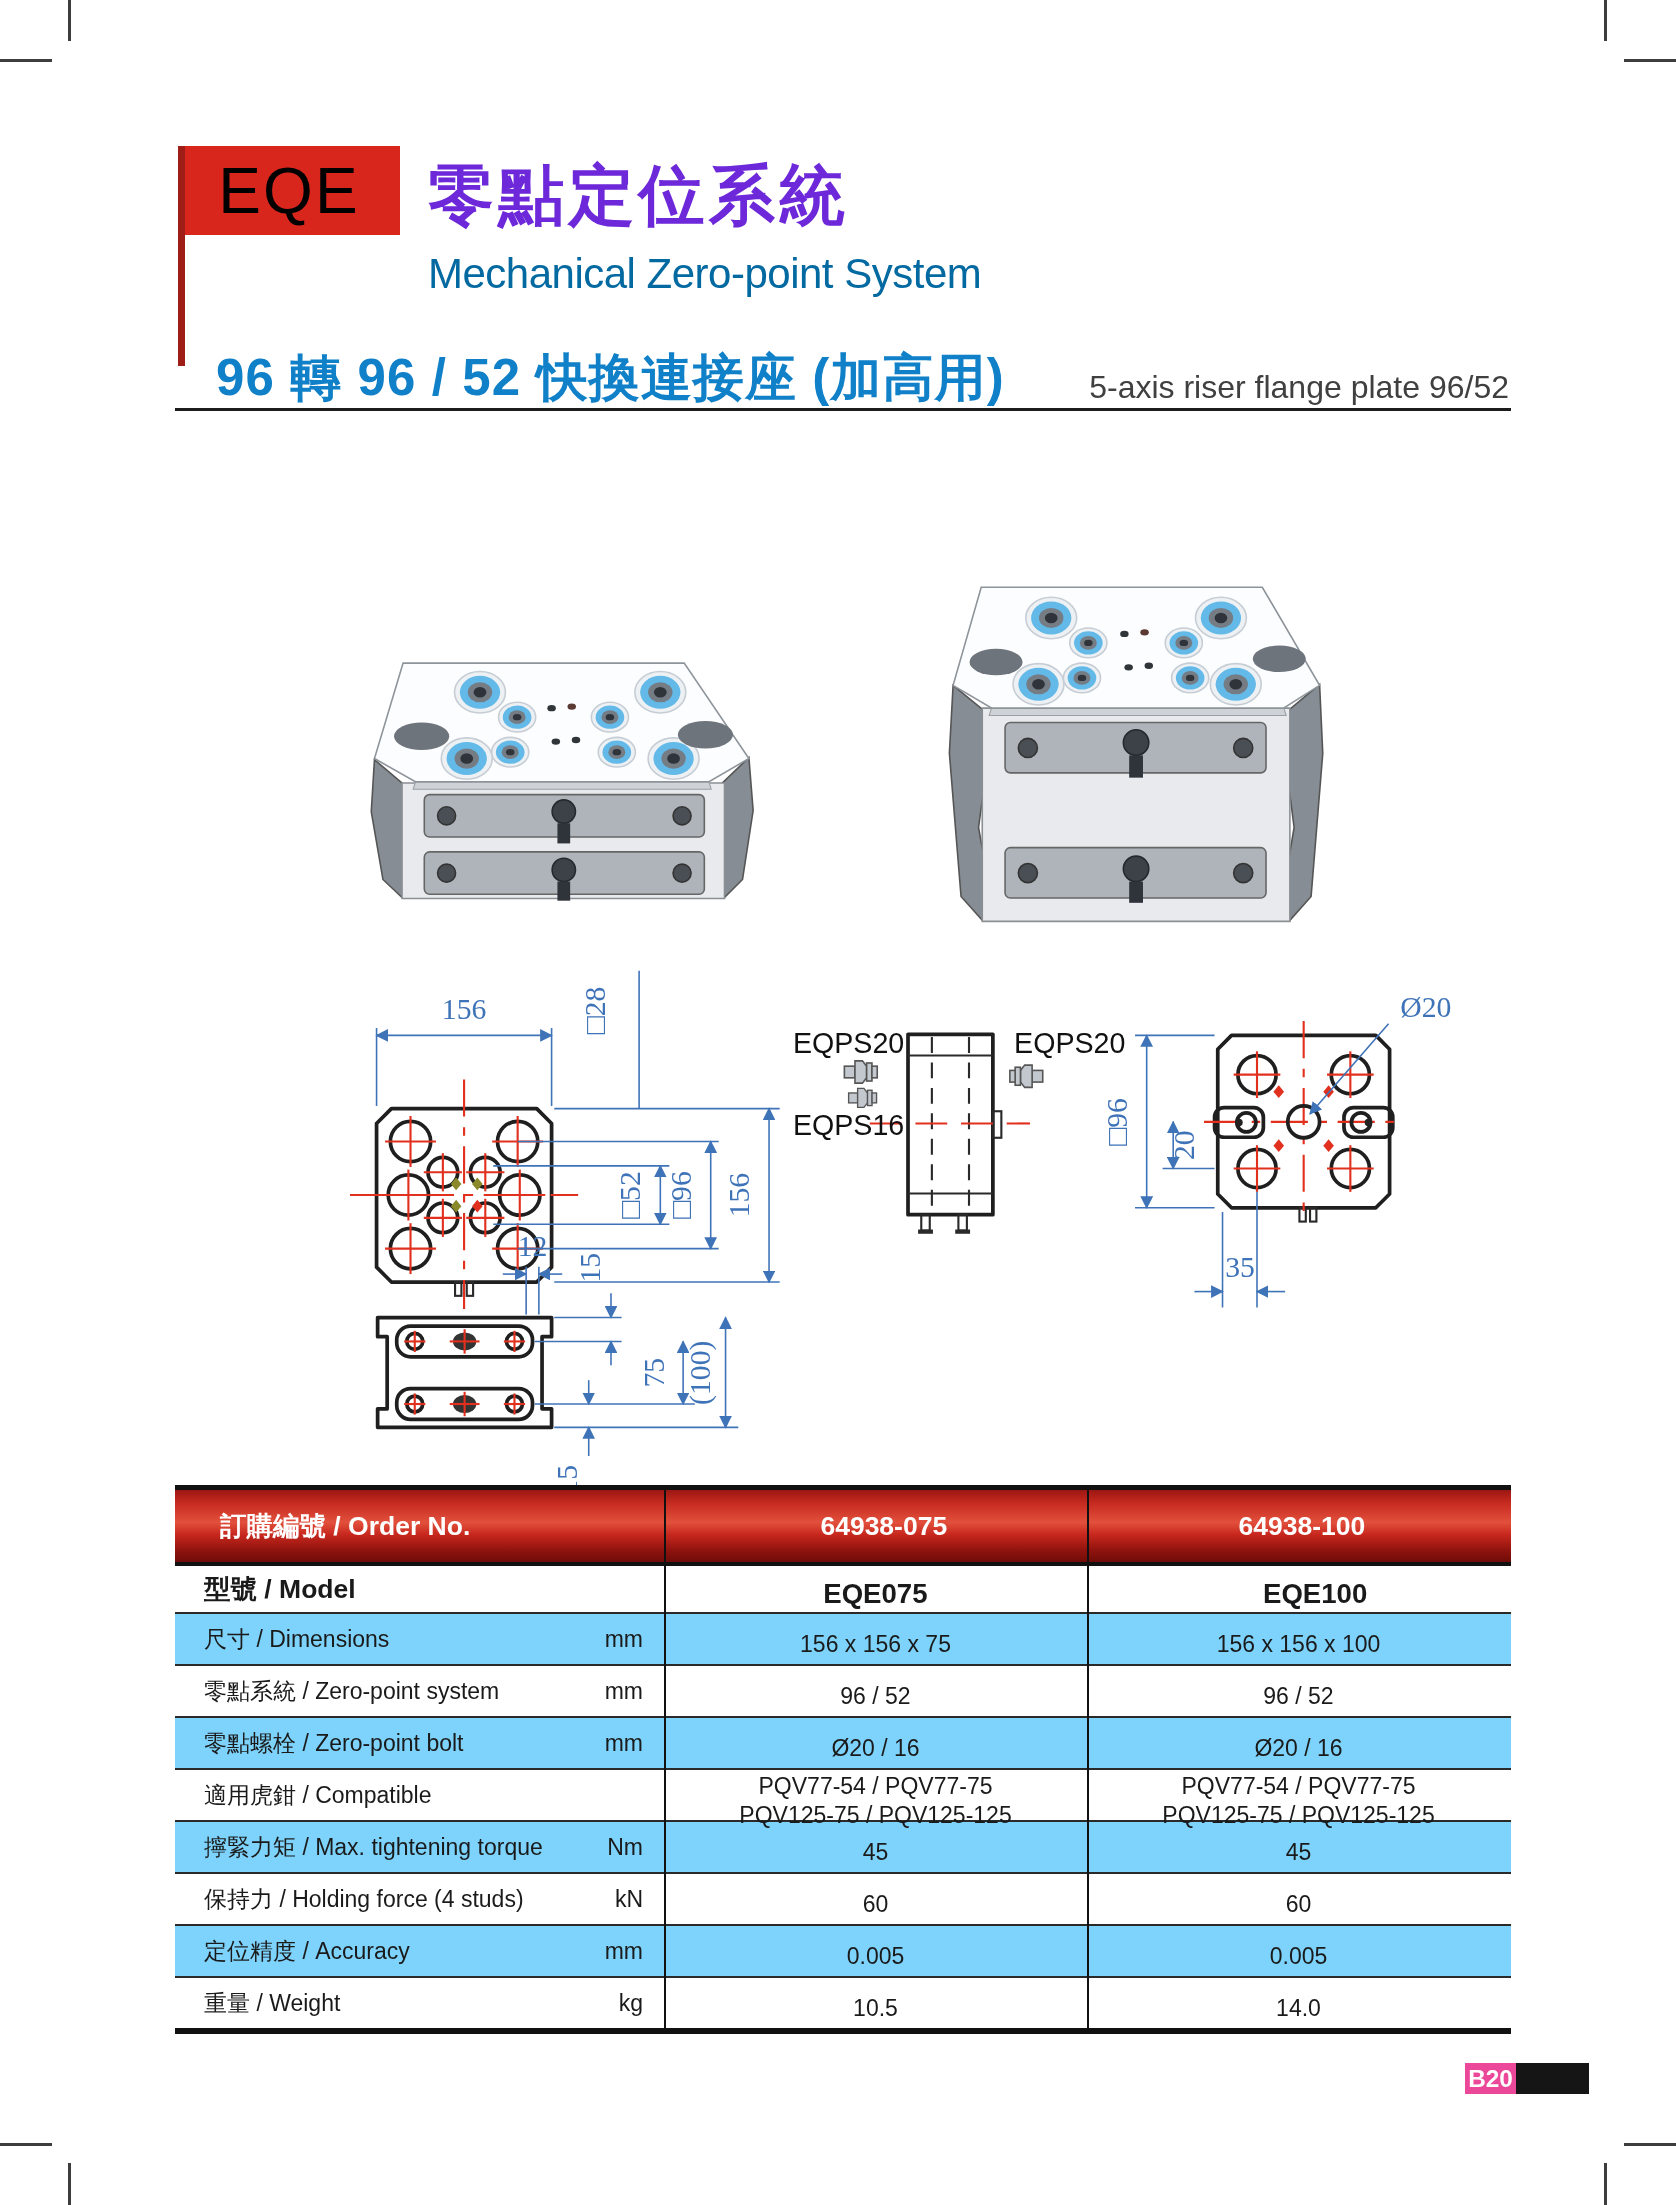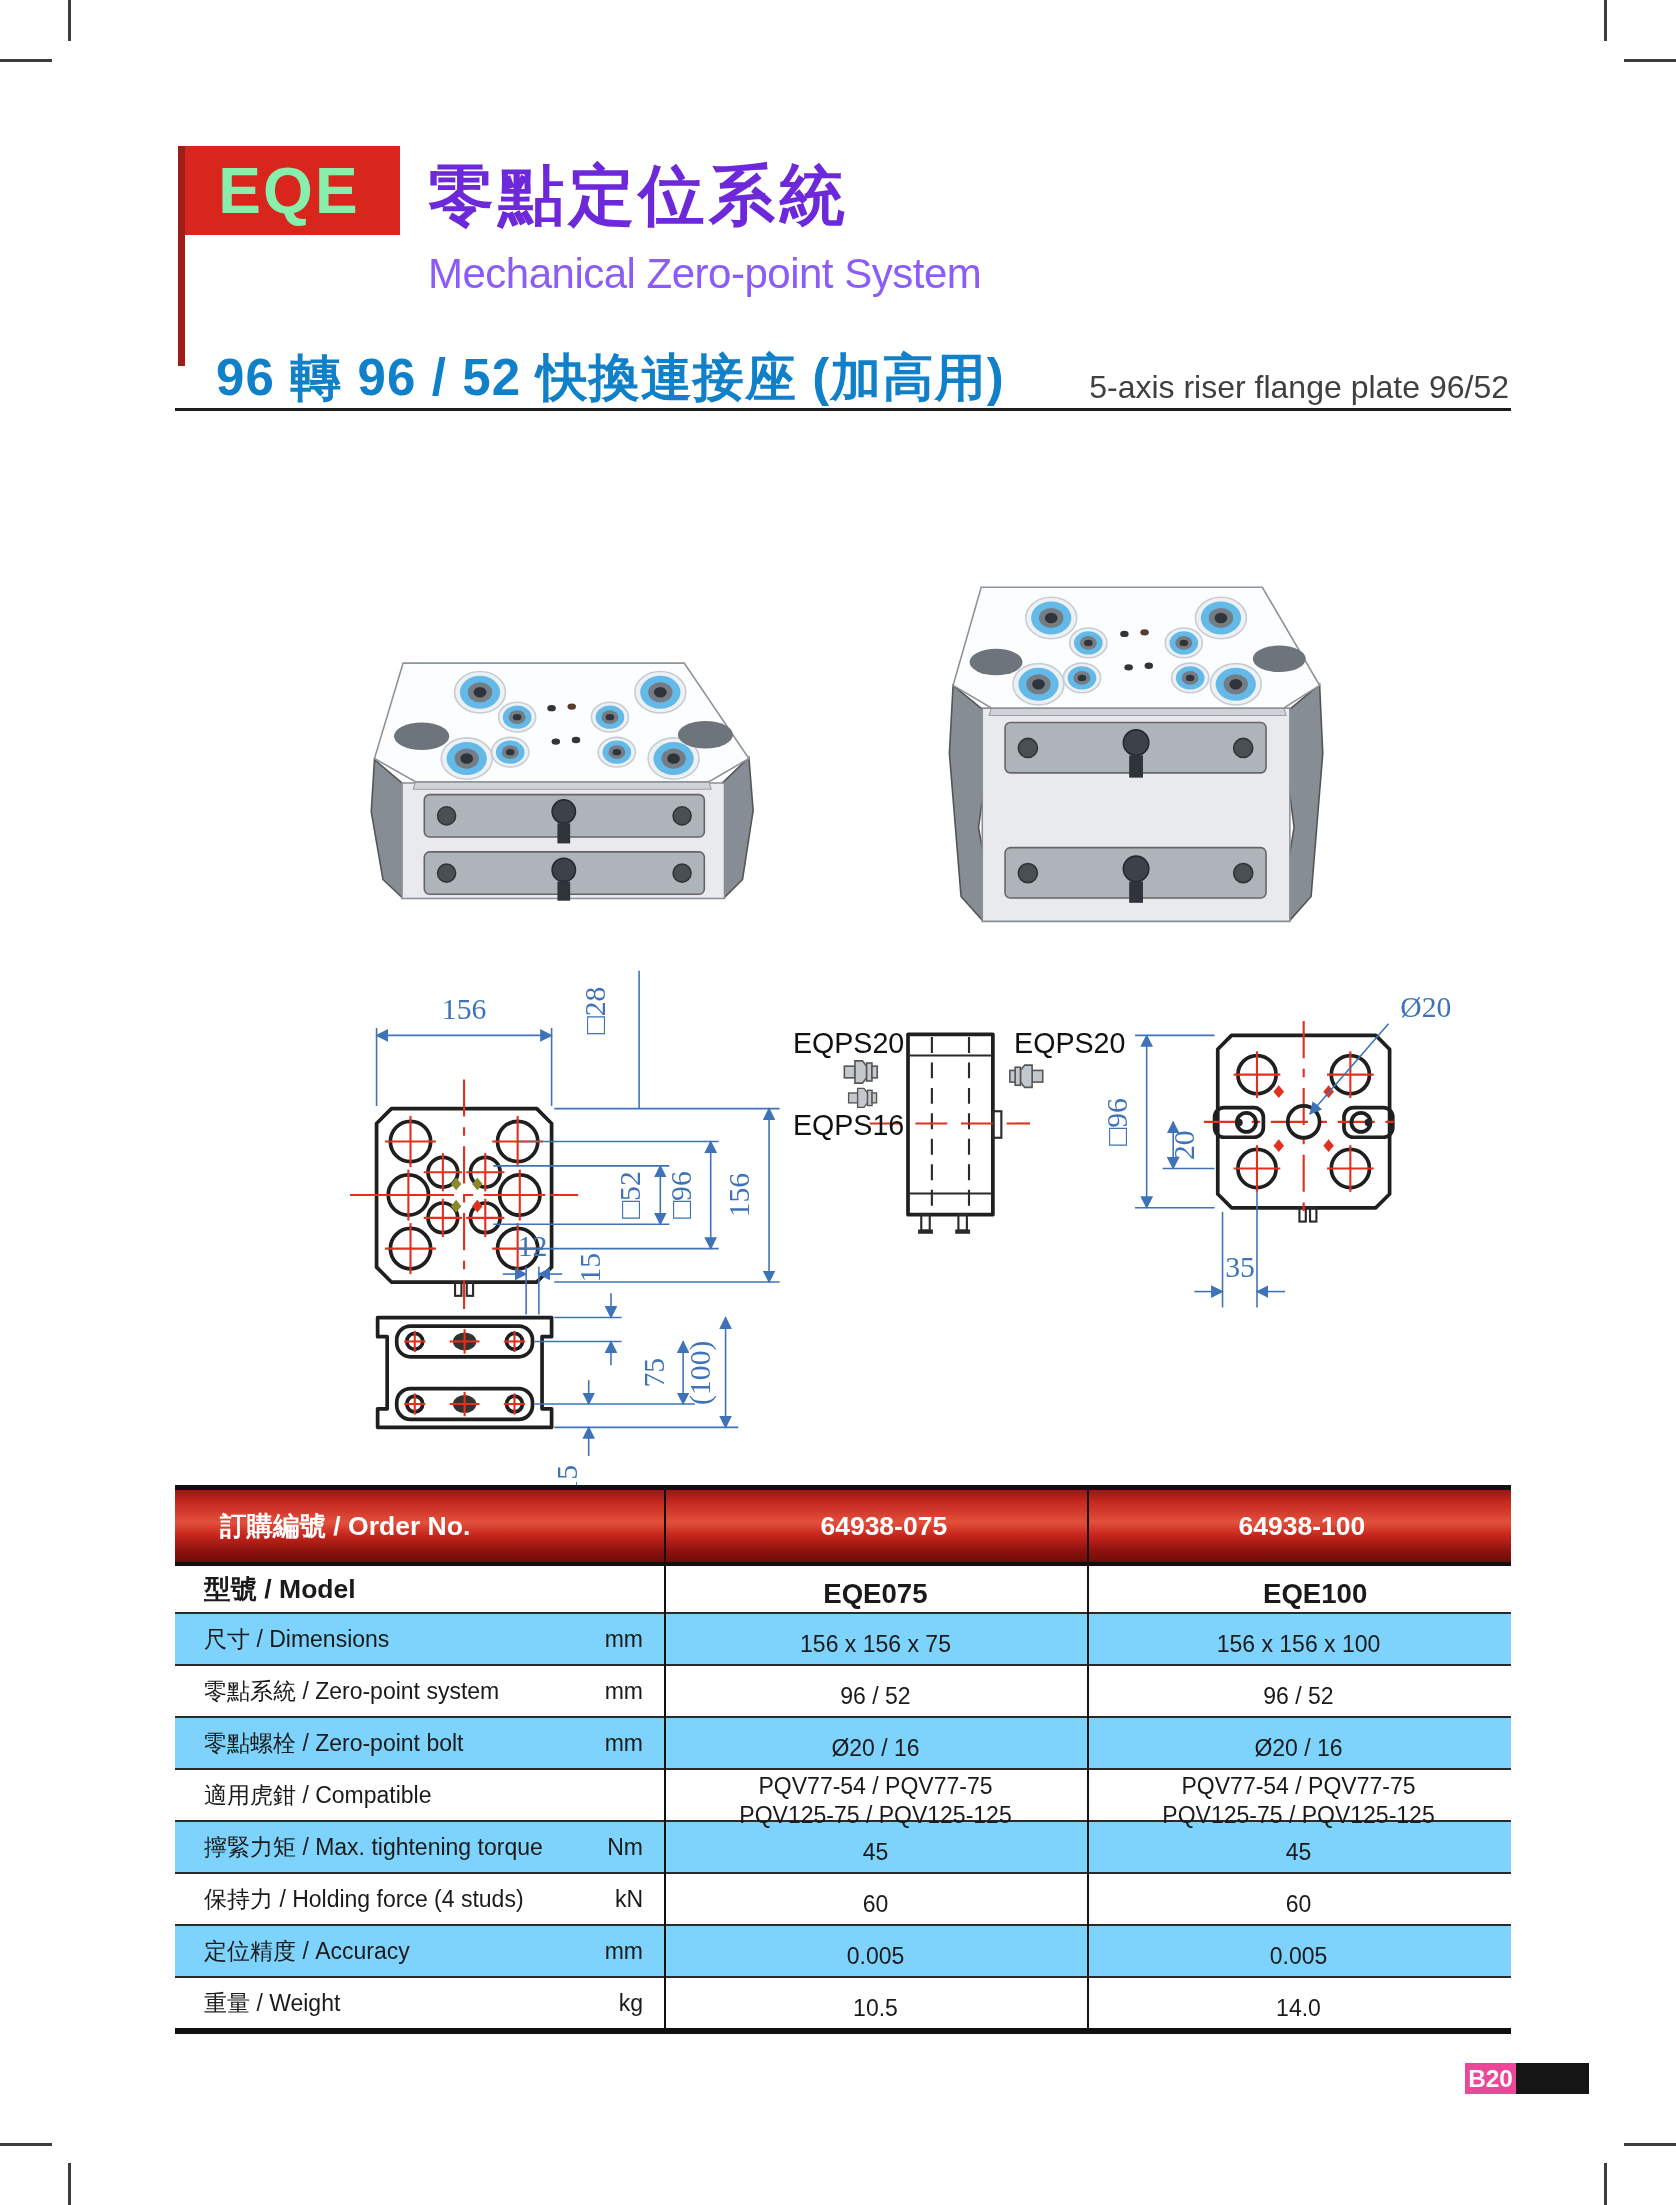--- a/index.html
+++ b/index.html
@@ -5,25 +5,25 @@
   html,body{margin:0;padding:0;background:#fff;}
   .page{position:relative;width:1676px;height:2205px;background:#ffffff;overflow:hidden;
         font-family:"Liberation Sans","DejaVu Sans",sans-serif;color:#1a1a1a;}
 
   
   .crop{position:absolute;background:#3d3d3d;}
 
   
   .flag-box{position:absolute;left:178px;top:146px;width:222px;height:89px;background:#d8261d;
             display:flex;align-items:center;justify-content:center;}
-  .flag-box span{color:#86efac;font-weight:bold;font-size:64px;letter-spacing:2.1px;}
+  .flag-box span{color:#000000;font-weight:normal;font-size:64px;letter-spacing:2.1px;}
   .flag-pole{position:absolute;left:178px;top:146px;width:7.4px;height:220px;background:#9f1d17;}
 
   .title-zh{position:absolute;left:428px;top:151px;font-size:66px;font-weight:bold;color:#6d28d9;letter-spacing:4.2px;}
-  .title-en{position:absolute;left:428px;top:250px;font-size:42px;color:#8b5cf6;letter-spacing:-0.5px;}
+  .title-en{position:absolute;left:428px;top:250px;font-size:42px;color:#0369a1;letter-spacing:-0.5px;}
   .subtitle-zh{position:absolute;left:216px;top:344px;font-size:51px;font-weight:bold;color:#1080c8;letter-spacing:1.1px;}
   .subtitle-en{position:absolute;right:167px;top:369px;font-size:32px;color:#404040;}
   .title-rule{position:absolute;left:175px;top:408px;width:1336px;height:2.7px;background:#1c1c1c;}
 
   
   .art{position:absolute;left:0;top:0;width:1676px;height:2205px;}
   .outline{fill:none;stroke:#1f1f1f;stroke-width:7;stroke-linejoin:round;}
   .thin{fill:none;stroke:#2a2a2a;stroke-width:4;}
   .dimline{stroke:#3f73b8;stroke-width:3;fill:none;}
   .redline{stroke:#e2301f;stroke-width:4;fill:none;}

